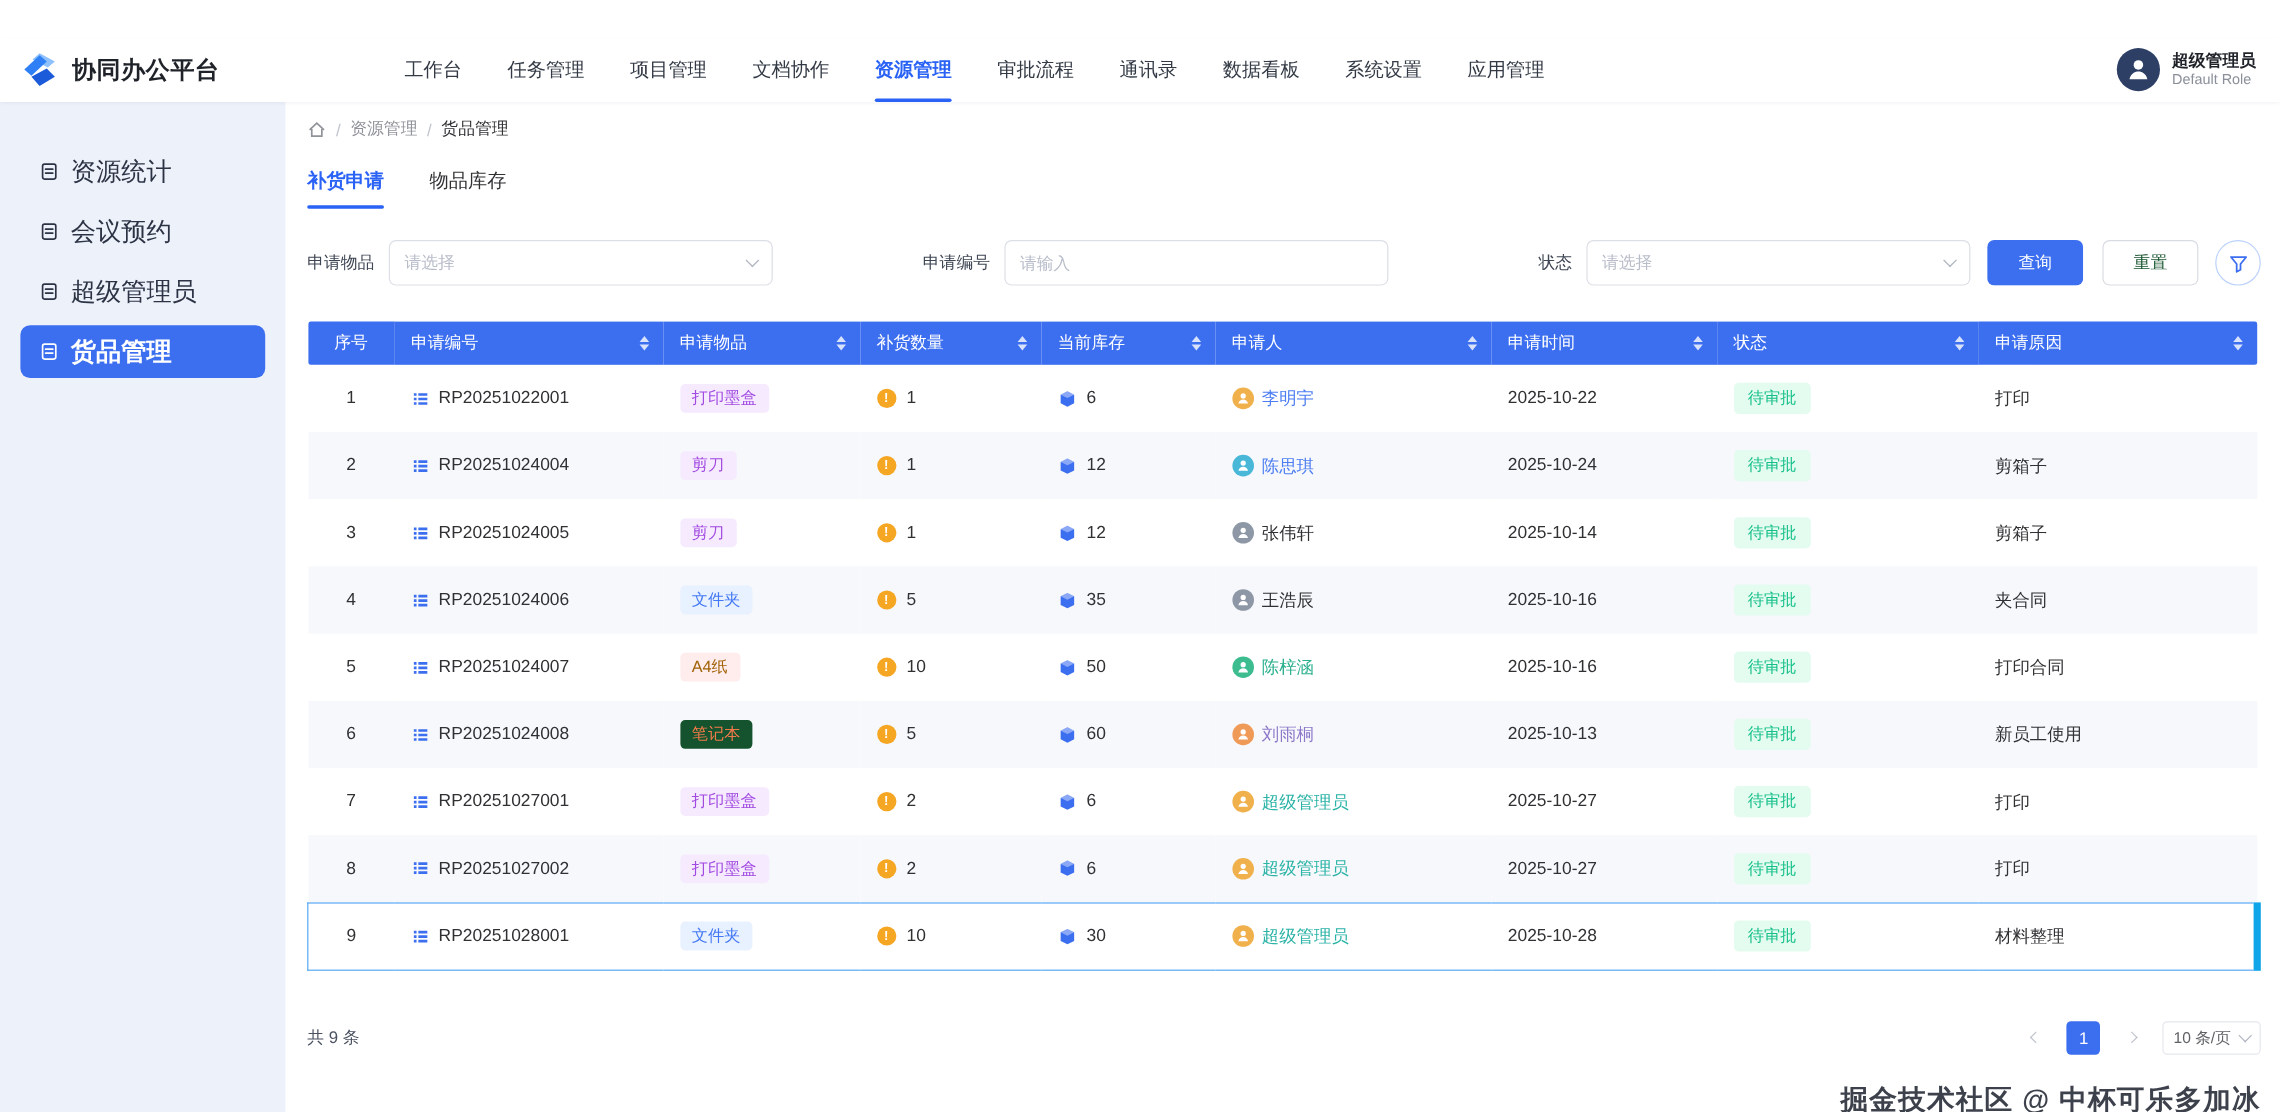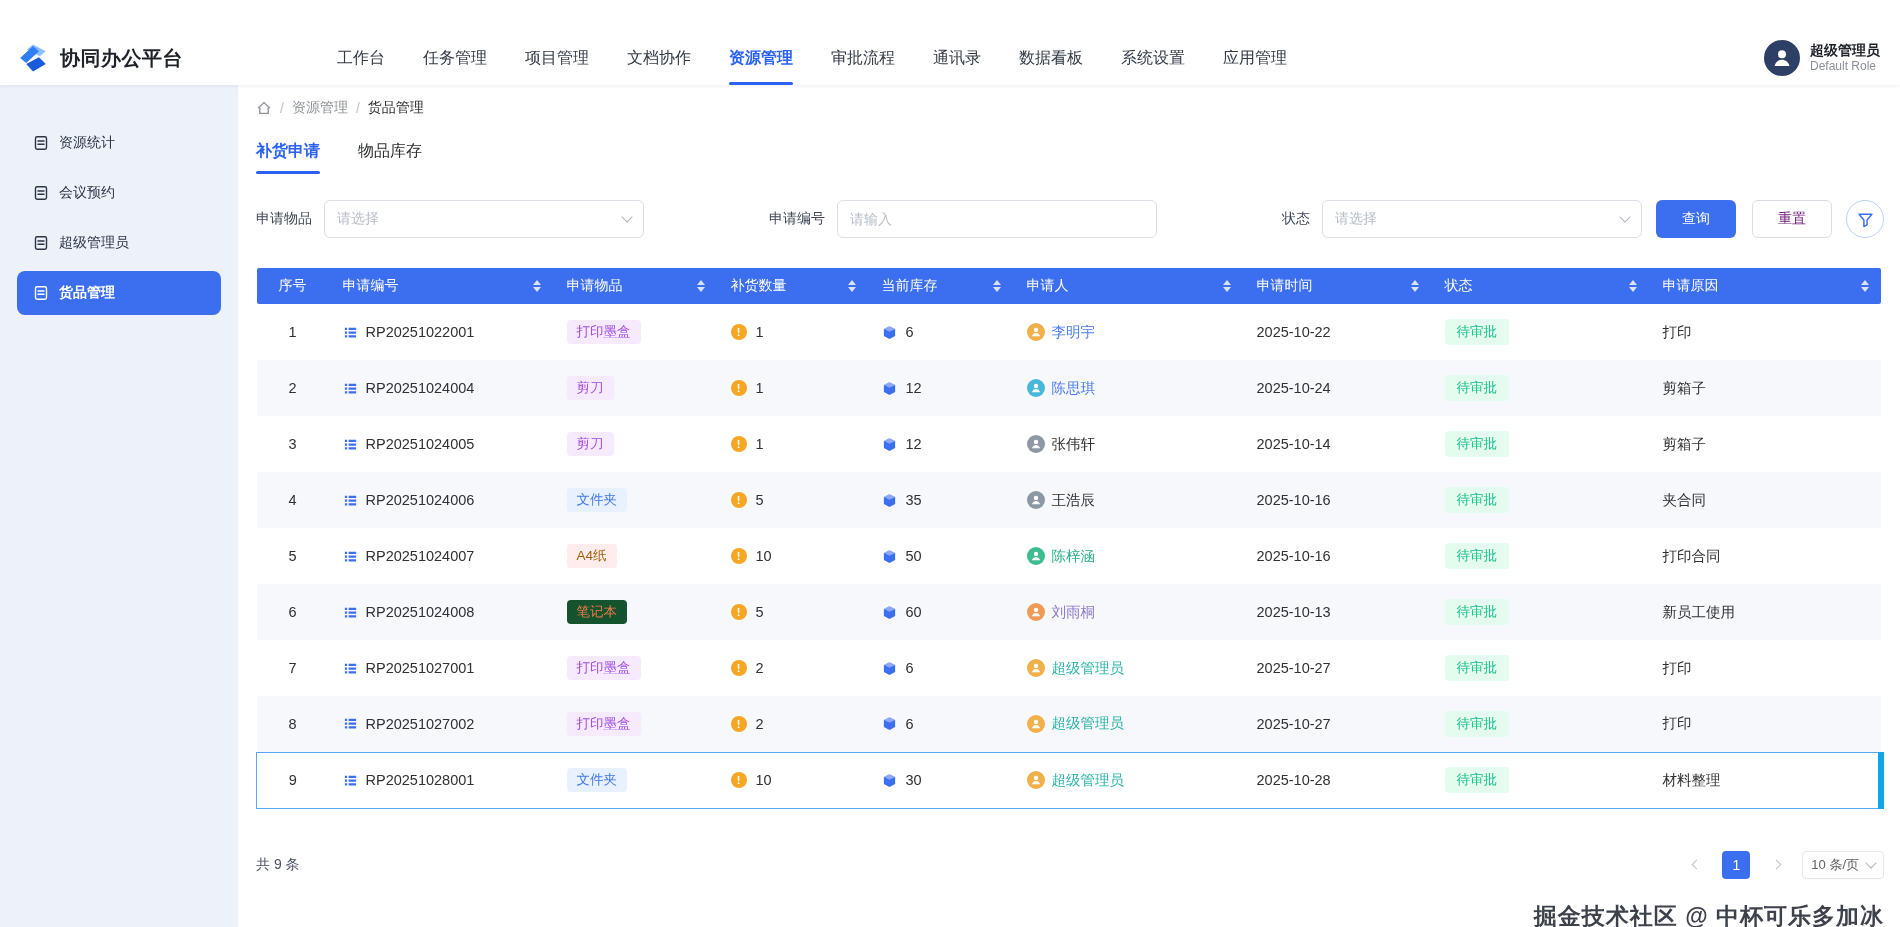--- a/index.html
+++ b/index.html
@@ -28,21 +28,21 @@
   .uavatar { width:36px; height:36px; border-radius:50%; background:#2e3f66;
     display:flex; align-items:center; justify-content:center; }
   .umeta { line-height:1.25; }
   .uname { font-size:14px; color:#1f2329; font-weight:600; }
   .urole { font-size:12px; color:#8a8f99; }
 
   
   .layout { display:flex; height:873px; }
   .sidebar { width:238px; background:#edf1f9; padding-top:36px; flex-shrink:0; }
   .side-item { width:204px; height:44px; margin:0 auto 6px auto; border-radius:8px;
-    display:flex; align-items:center; gap:10px; padding:0 16px; font-size:14px;
+    display:flex; align-items:center; gap:10px; padding:0 16px; font-size:21px;
     color:#2b3345; cursor:pointer; }
   .side-item.active { background:#3c6ef0; color:#fff; font-weight:600; }
   .side-icon { display:flex; align-items:center; }
   .side-icon svg { display:block; }
 
   .content { flex:1; padding:0 16px 0 18px; position:relative; background:#fff; }
 
   
   .breadcrumb { margin-top:14px; display:flex; align-items:center; gap:8px;
     font-size:14px; color:#909399; }
@@ -71,21 +71,21 @@
   .chev { width:8px; height:8px; border-right:1.6px solid #b0b5c0; border-bottom:1.6px solid #b0b5c0;
     transform:rotate(45deg); margin-top:-4px; flex-shrink:0; }
   input.text {
     width:320px; height:38px; border:1px solid #dcdfe6; border-radius:6px; padding:0 12px;
     font-size:14px; color:#303133; outline:none; font-family:inherit;
   }
   input.text::placeholder { color:#b8bdc9; }
   .btn { height:38px; width:80px; border-radius:6px; font-size:14px; cursor:pointer;
     border:1px solid transparent; font-family:inherit; }
   .btn.primary { background:#3c6ef0; color:#fff; margin-left:14px; }
-  .btn.plain { background:#fff; color:#701a75; border-color:#d9dce3; margin-left:16px; }
+  .btn.plain { background:#fff; color:#14532d; border-color:#d9dce3; margin-left:16px; }
   .iconbtn { width:38px; height:38px; border-radius:50%; background:#fff; border:1px solid #bcd2fa;
     display:flex; align-items:center; justify-content:center; cursor:pointer; margin-left:14px; }
 
   
   .tablewrap { margin-top:30px; }
   table { width:100%; border-collapse:collapse; table-layout:fixed; }
   thead th { background:#3c6ef0; color:#fff; height:36px; font-weight:500; font-size:14px; padding:0; }
   thead th:first-child { border-radius:2px 0 0 2px; }
   thead th:last-child { border-radius:0 2px 2px 0; }
   .thc { display:flex; align-items:center; justify-content:space-between; padding:0 12px 0 14px; }

